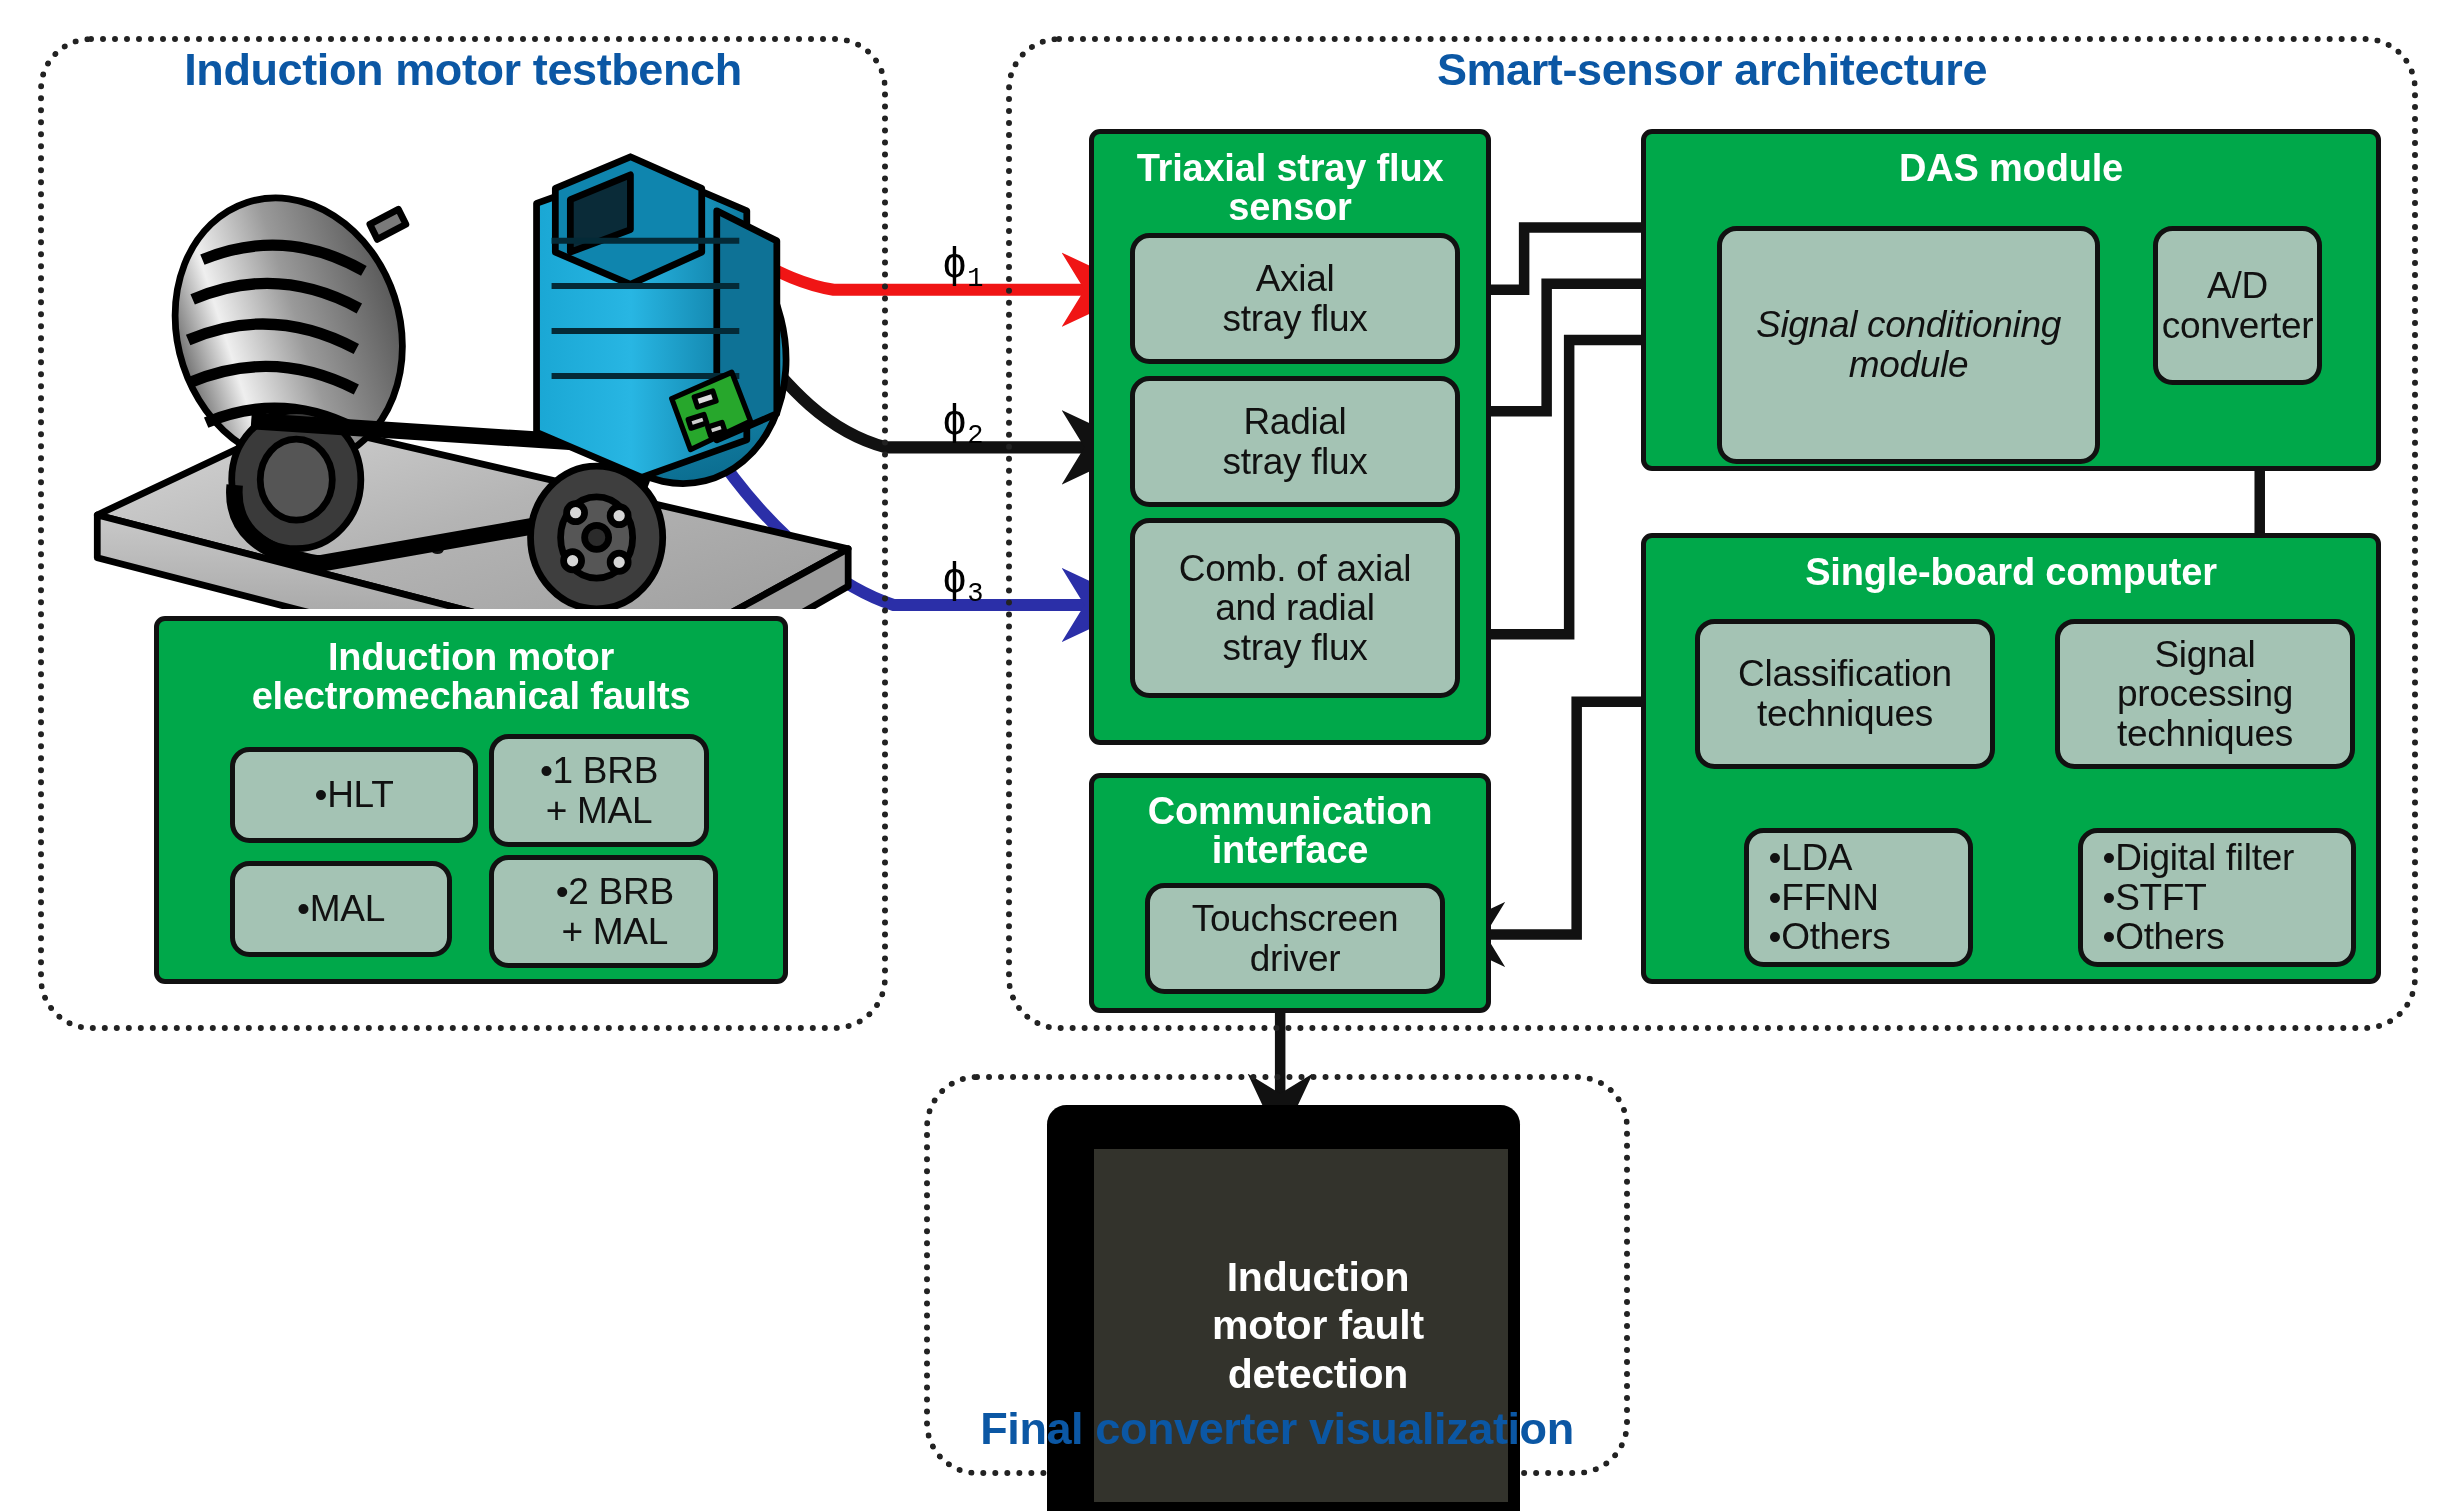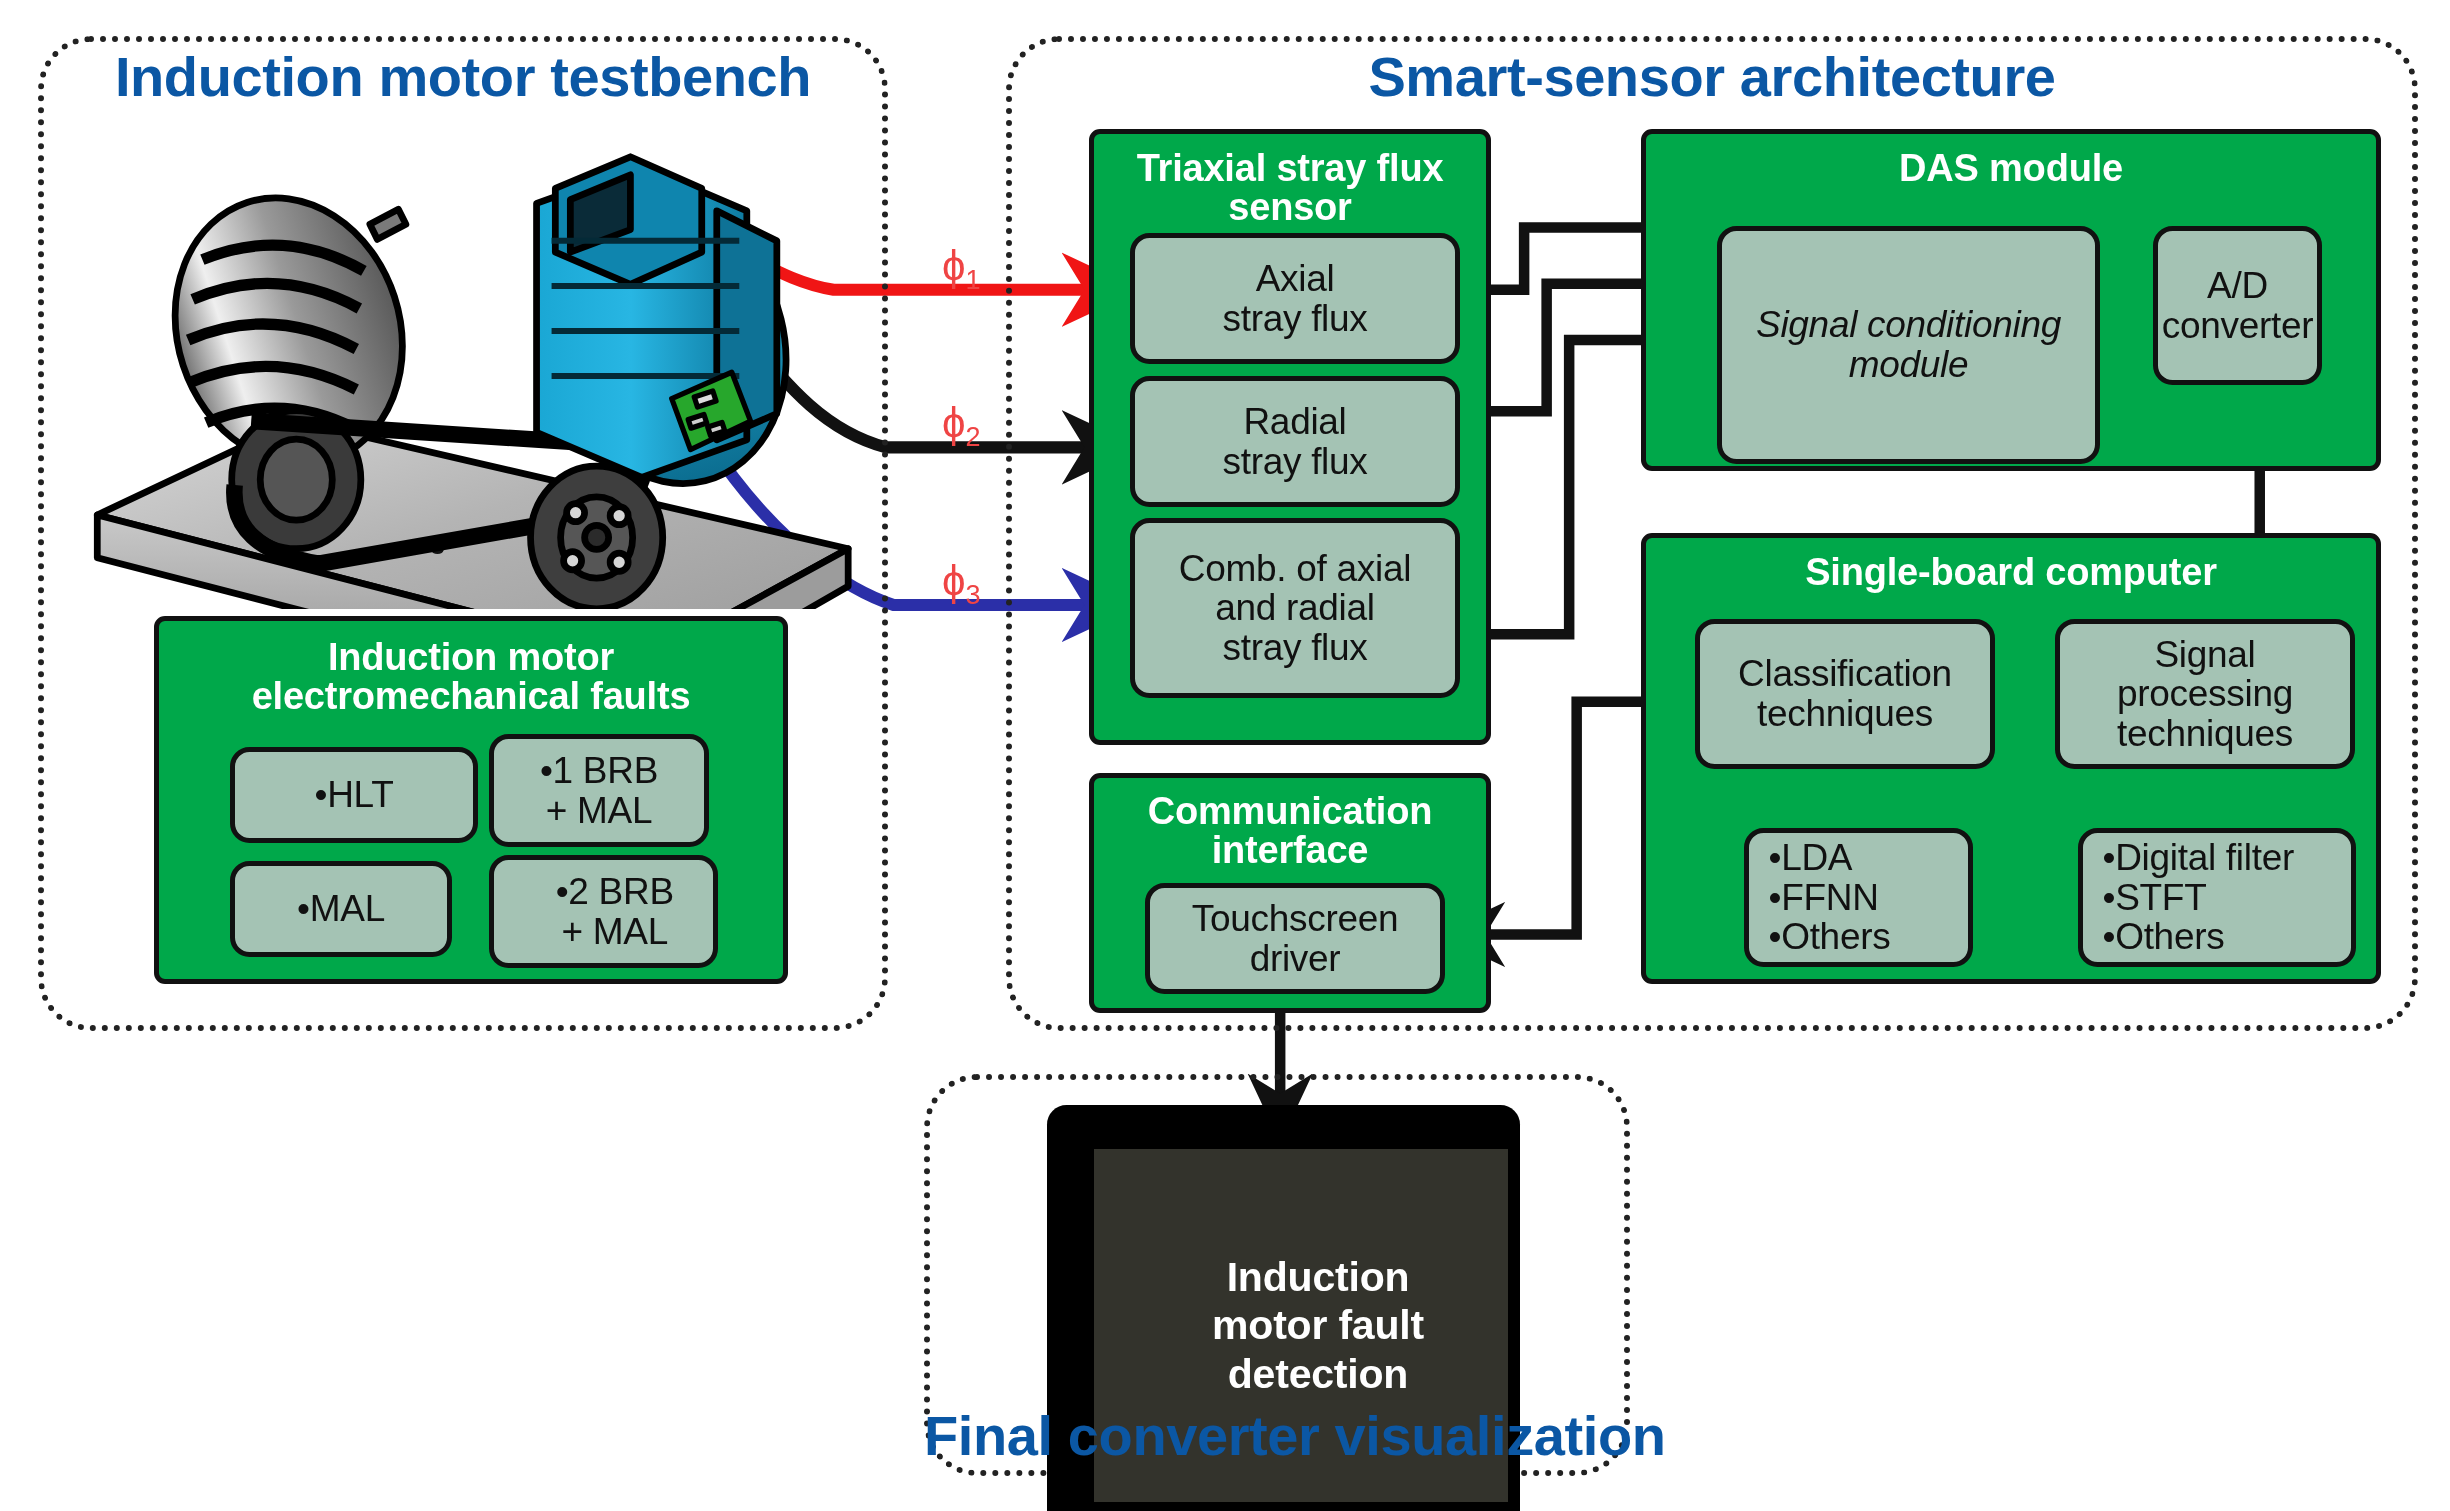--- a/index.html
+++ b/index.html
@@ -15,21 +15,21 @@
     position:absolute;
     border:6.8px dotted #222222;
     border-radius:53px;
     box-sizing:border-box;
     background:transparent;
   }
   .panel-title{
     position:absolute;
     color:#0B57A4;
     font-weight:bold;
-    font-size:56px;
+    font-size:45px;
     letter-spacing:-0.4px;
     white-space:nowrap;
     text-align:center;
   }
 
   
   .gbox{
     position:absolute;
     background:#00A84A;
     border:5.3px solid #111;
@@ -66,23 +66,23 @@
   }
   .ibox.left{ justify-content:flex-start; text-align:left; padding-left:19.5px;}
   .ibox .txt{display:block;white-space:pre-line;}
 
   
   #wires{position:absolute;left:0;top:0;width:2450px;height:1511px;pointer-events:none;}
 
   
   .phi{
     position:absolute;
-    font-family:Liberation Sans, sans-serif;
+    font-family:Liberation Mono, monospace;
     font-size:42px;
-    color:#ef4444;
+    color:#000000;
     white-space:nowrap;
   }
   .phi sub{font-size:27px;}
 
   
   .tablet{
     position:absolute;
     background:#000000;
     border-radius:19.5px;
   }

